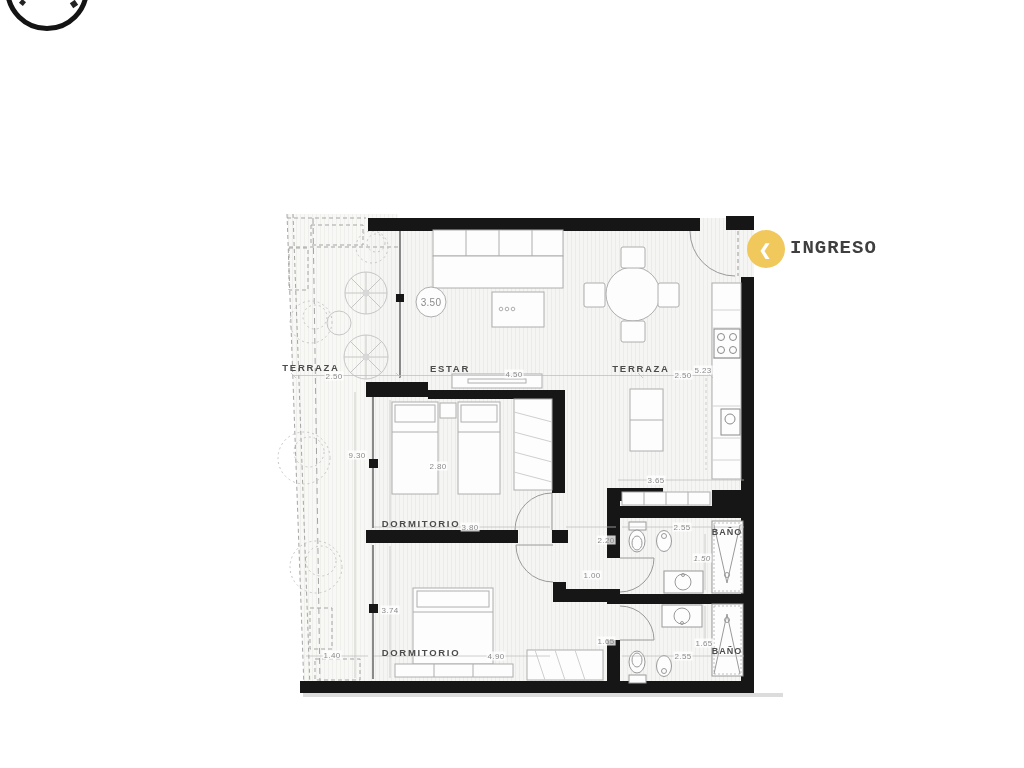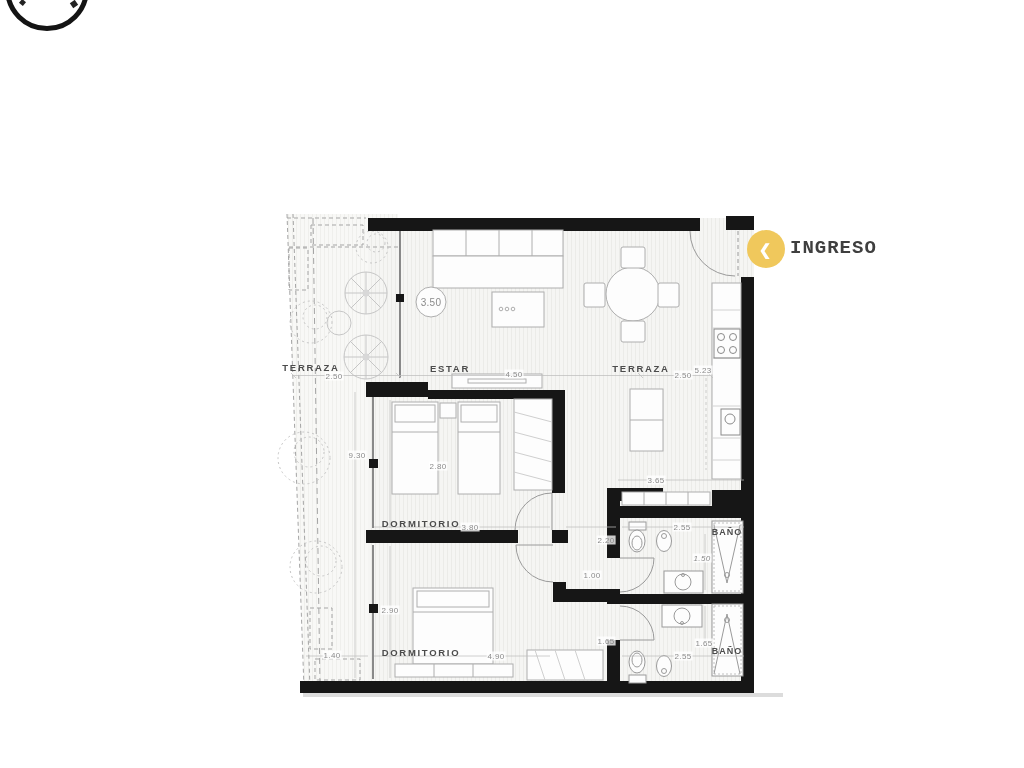--- a/index.html
+++ b/index.html
@@ -244,21 +244,21 @@
   <span class="dim" style="left:703px;top:370px;">5.23</span>
   <span class="dim" style="left:431px;top:302px;font-size:10px;background:none;">3.50</span>
   <span class="dim" style="left:357px;top:455px;">9.30</span>
   <span class="dim" style="left:390px;top:466px;margin-left:48px;">2.80</span>
   <span class="dim" style="left:470px;top:527px;">3.80</span>
   <span class="dim" style="left:592px;top:527px;margin-top:48px;">1.00</span>
   <span class="dim" style="left:606px;top:540px;">2.20</span>
   <span class="dim" style="left:656px;top:480px;">3.65</span>
   <span class="dim" style="left:682px;top:527px;">2.55</span>
   <span class="dim" style="left:702px;top:558px;font-style:italic;">1.50</span>
-  <span class="dim" style="left:390px;top:610px;">2.90</span>
+  <span class="dim" style="left:390px;top:610px;">3.74</span>
   <span class="dim" style="left:496px;top:656px;">4.90</span>
   <span class="dim" style="left:606px;top:641px;">1.65</span>
   <span class="dim" style="left:704px;top:643px;">1.65</span>
   <span class="dim" style="left:683px;top:656px;">2.55</span>
   <span class="dim" style="left:332px;top:655px;">1.40</span>
 
   <div class="ingreso-badge" style="background:#F0C85C;">
     <span>❮</span>
   </div>
   <div class="ingreso-label">INGRESO</div>

